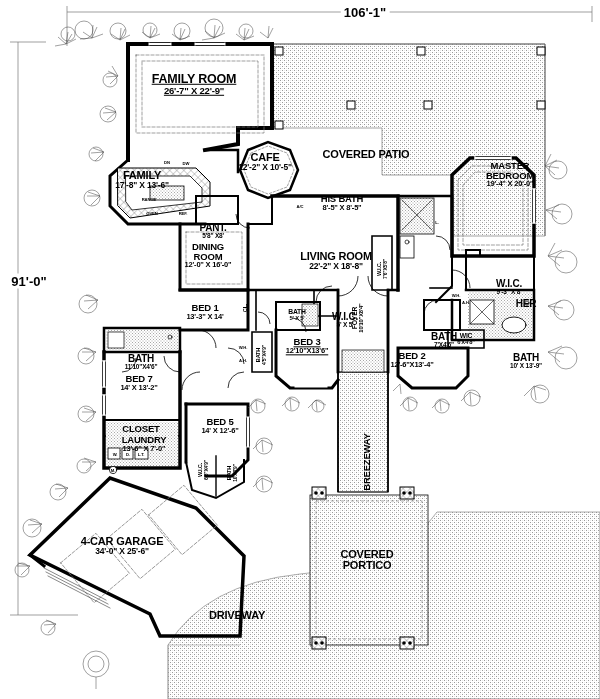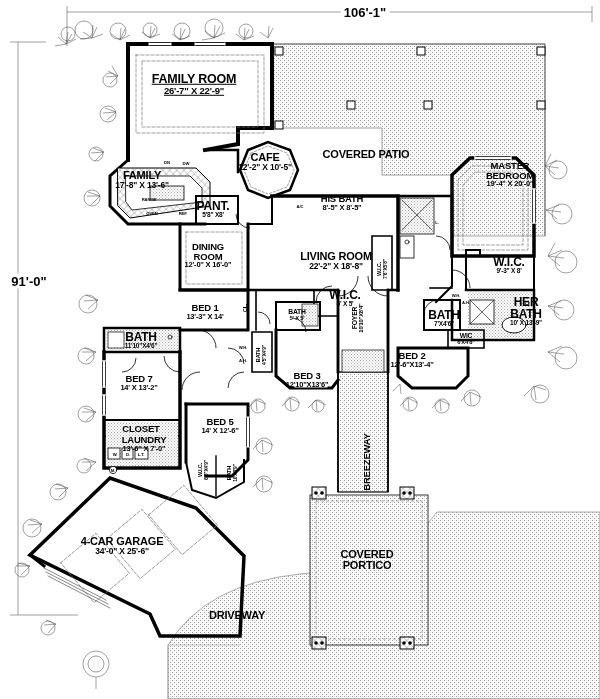--- a/index.html
+++ b/index.html
@@ -37,21 +37,21 @@
     letter-spacing: -0.2px;
   }
   .lbl .nm { display: block; }
   .lbl .dim { display: block; font-weight: bold; }
   .s-xl .nm { font-size: 12.5px; }
   .s-xl .dim { font-size: 9.5px; }
   .s-lg .nm { font-size: 11px; }
   .s-lg .dim { font-size: 8.5px; }
   .s-md .nm { font-size: 9.5px; }
   .s-md .dim { font-size: 7.5px; }
-  .s-sm .nm { font-size: 12px; }
+  .s-sm .nm { font-size: 10px; margin-top: 44px; }
   .s-sm .dim { font-size: 6.5px; }
   .s-xs .nm { font-size: 6.8px; }
   .s-xs .dim { font-size: 5.8px; }
   .s-tn .nm { font-size: 5.6px; }
   .s-tn .dim { font-size: 5px; }
   .vert { transform: translate(-50%, -50%) rotate(-90deg); }
   
   .dimtext {
     position: absolute;
     color: #000000;
@@ -491,21 +491,21 @@
         <span class="dim">10'10"X8'4"</span>
       </div>
       <div class="lbl s-sm" style="left: 345px; top: 298px;">
         <span class="nm">W.I.C.</span>
         <span class="dim">5' X 5'</span>
       </div>
       <div class="lbl s-xs" style="left: 297px; top: 315px;">
         <span class="nm">BATH</span>
         <span class="dim">5'  X 5'</span>
       </div>
-      <div class="lbl s-md" style="left: 307px; top: 380px;">
+      <div class="lbl s-md" style="left: 307px; top: 346px; text-decoration: underline;">
         <span class="nm">BED 3</span>
         <span class="dim">12'10"X13'6"</span>
       </div>
       <div class="lbl s-tn vert" style="left: 261px; top: 355px;">
         <span class="nm">BATH</span>
         <span class="dim">4'5"X4'9"</span>
       </div>
       <div class="lbl s-md" style="left: 205px; top: 312px;">
         <span class="nm">BED 1</span>
         <span class="dim">13'-3" X 14'</span>

